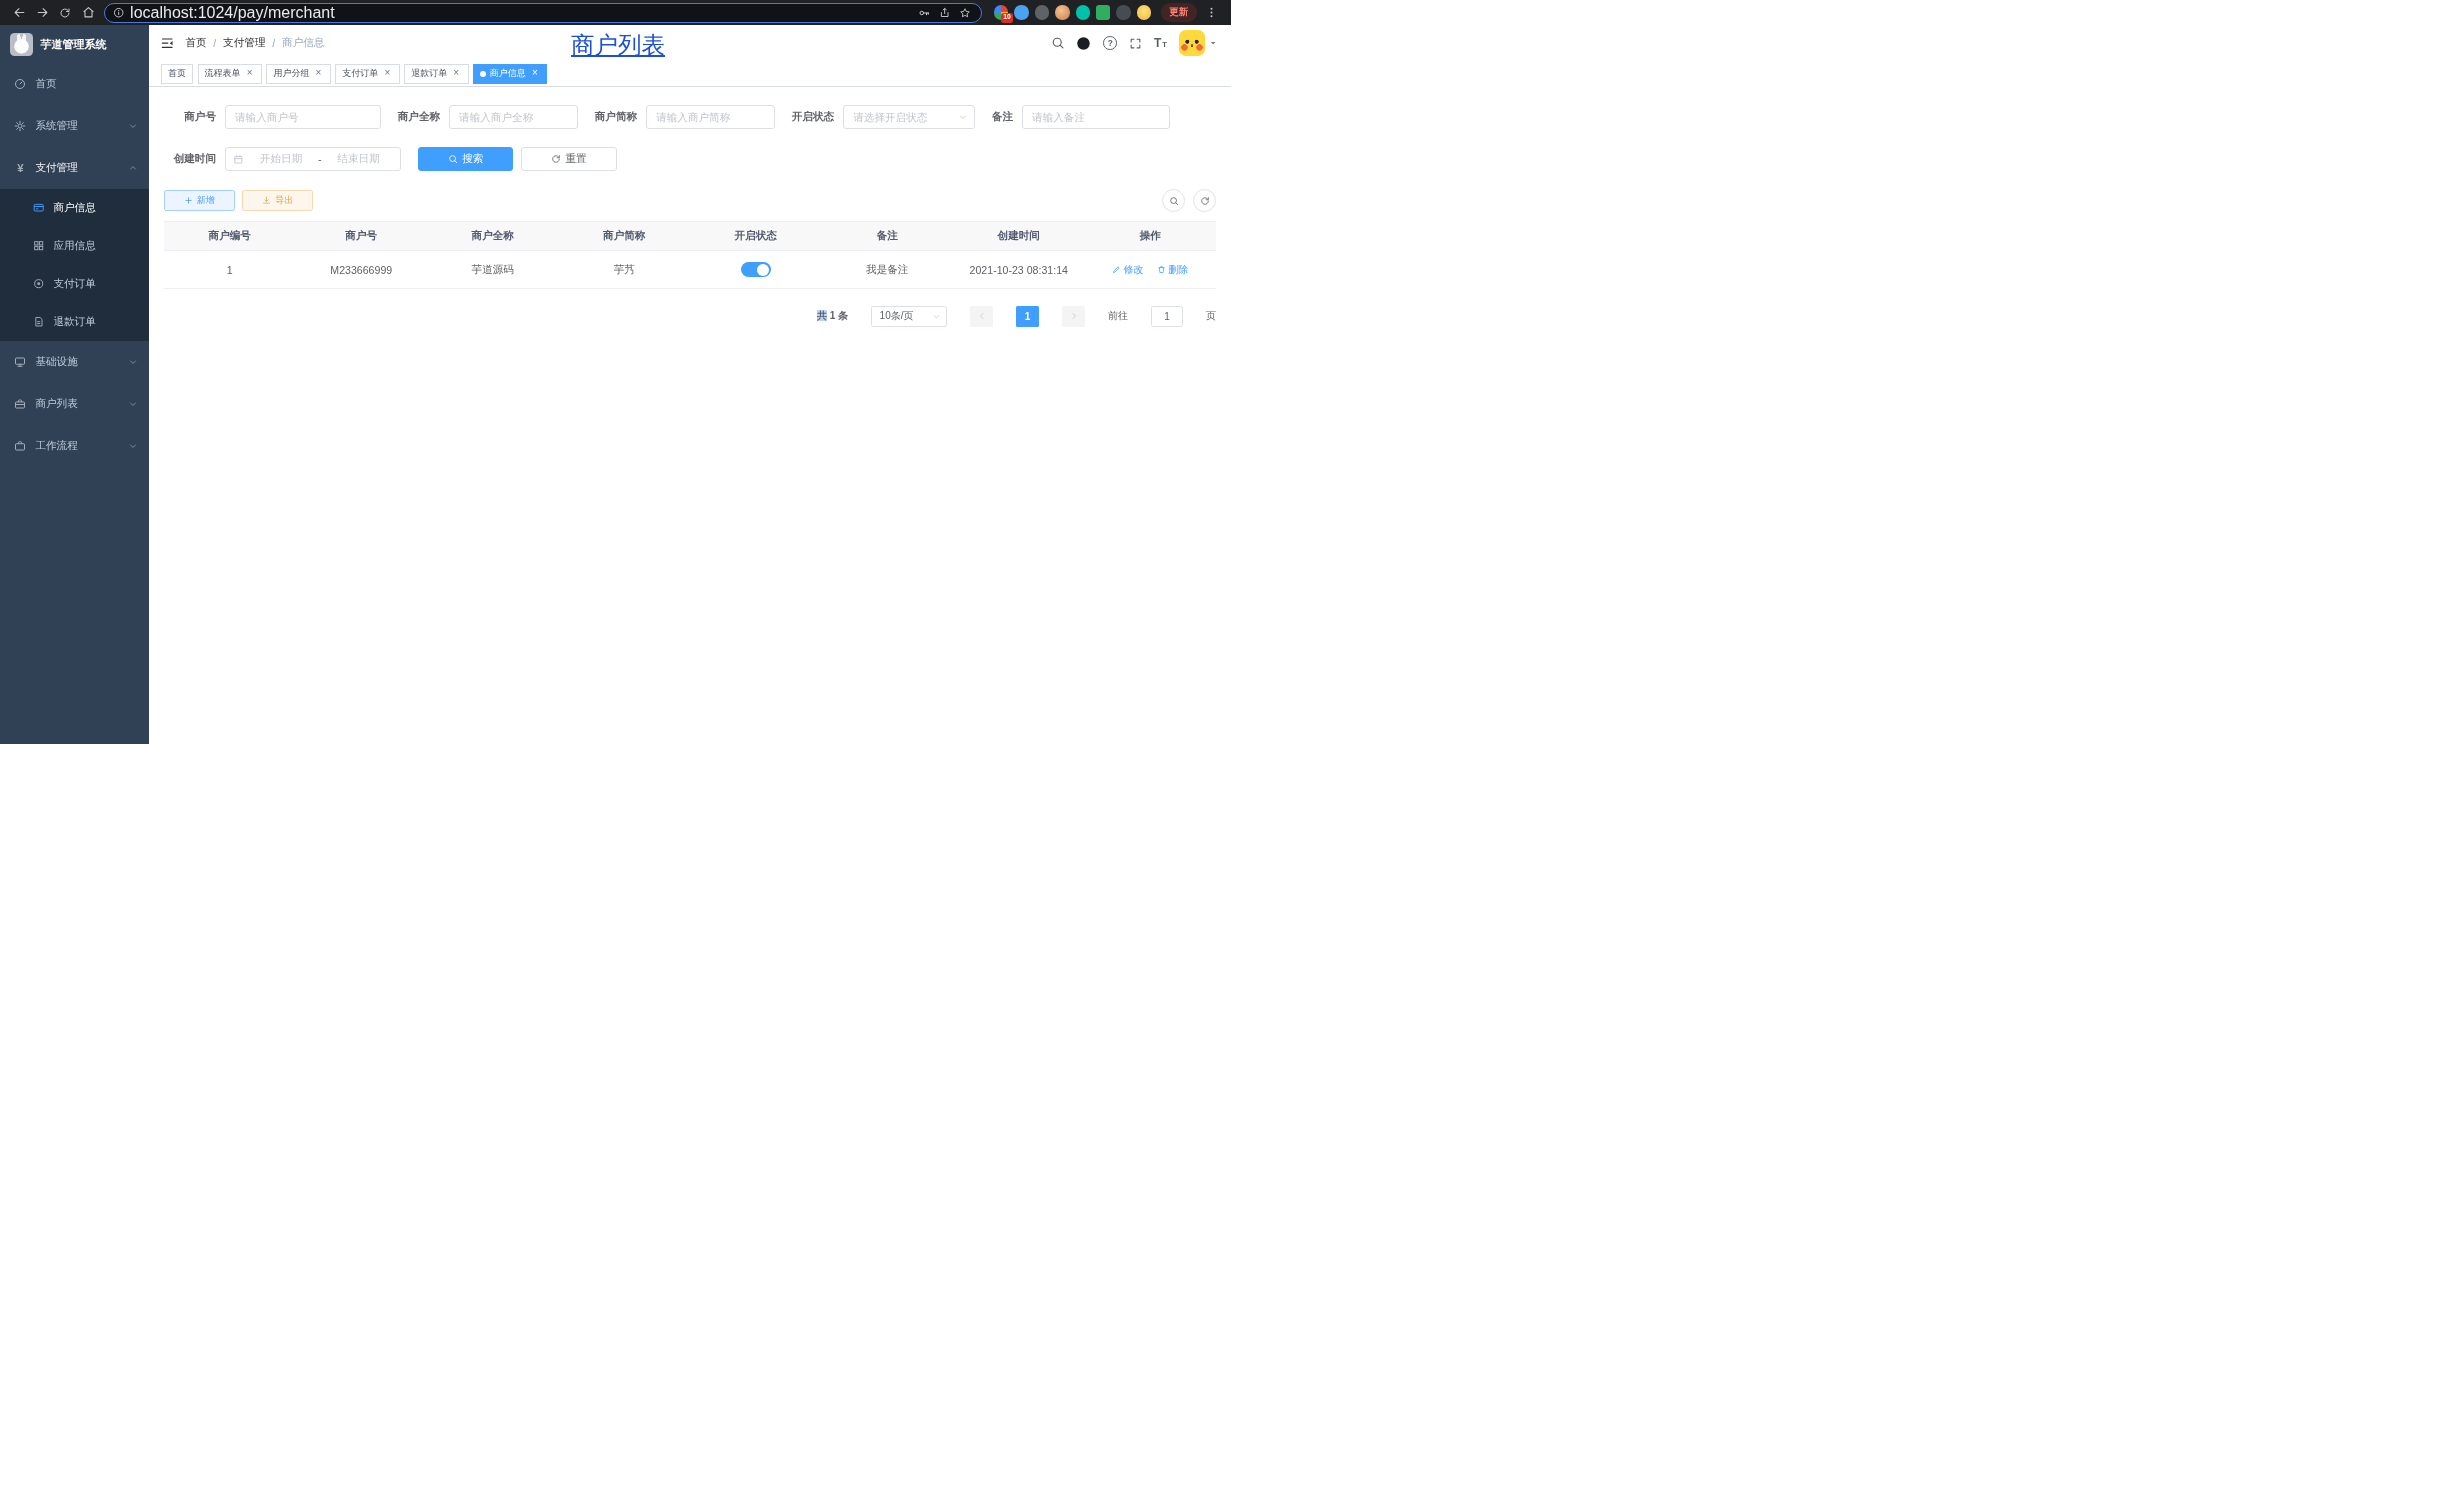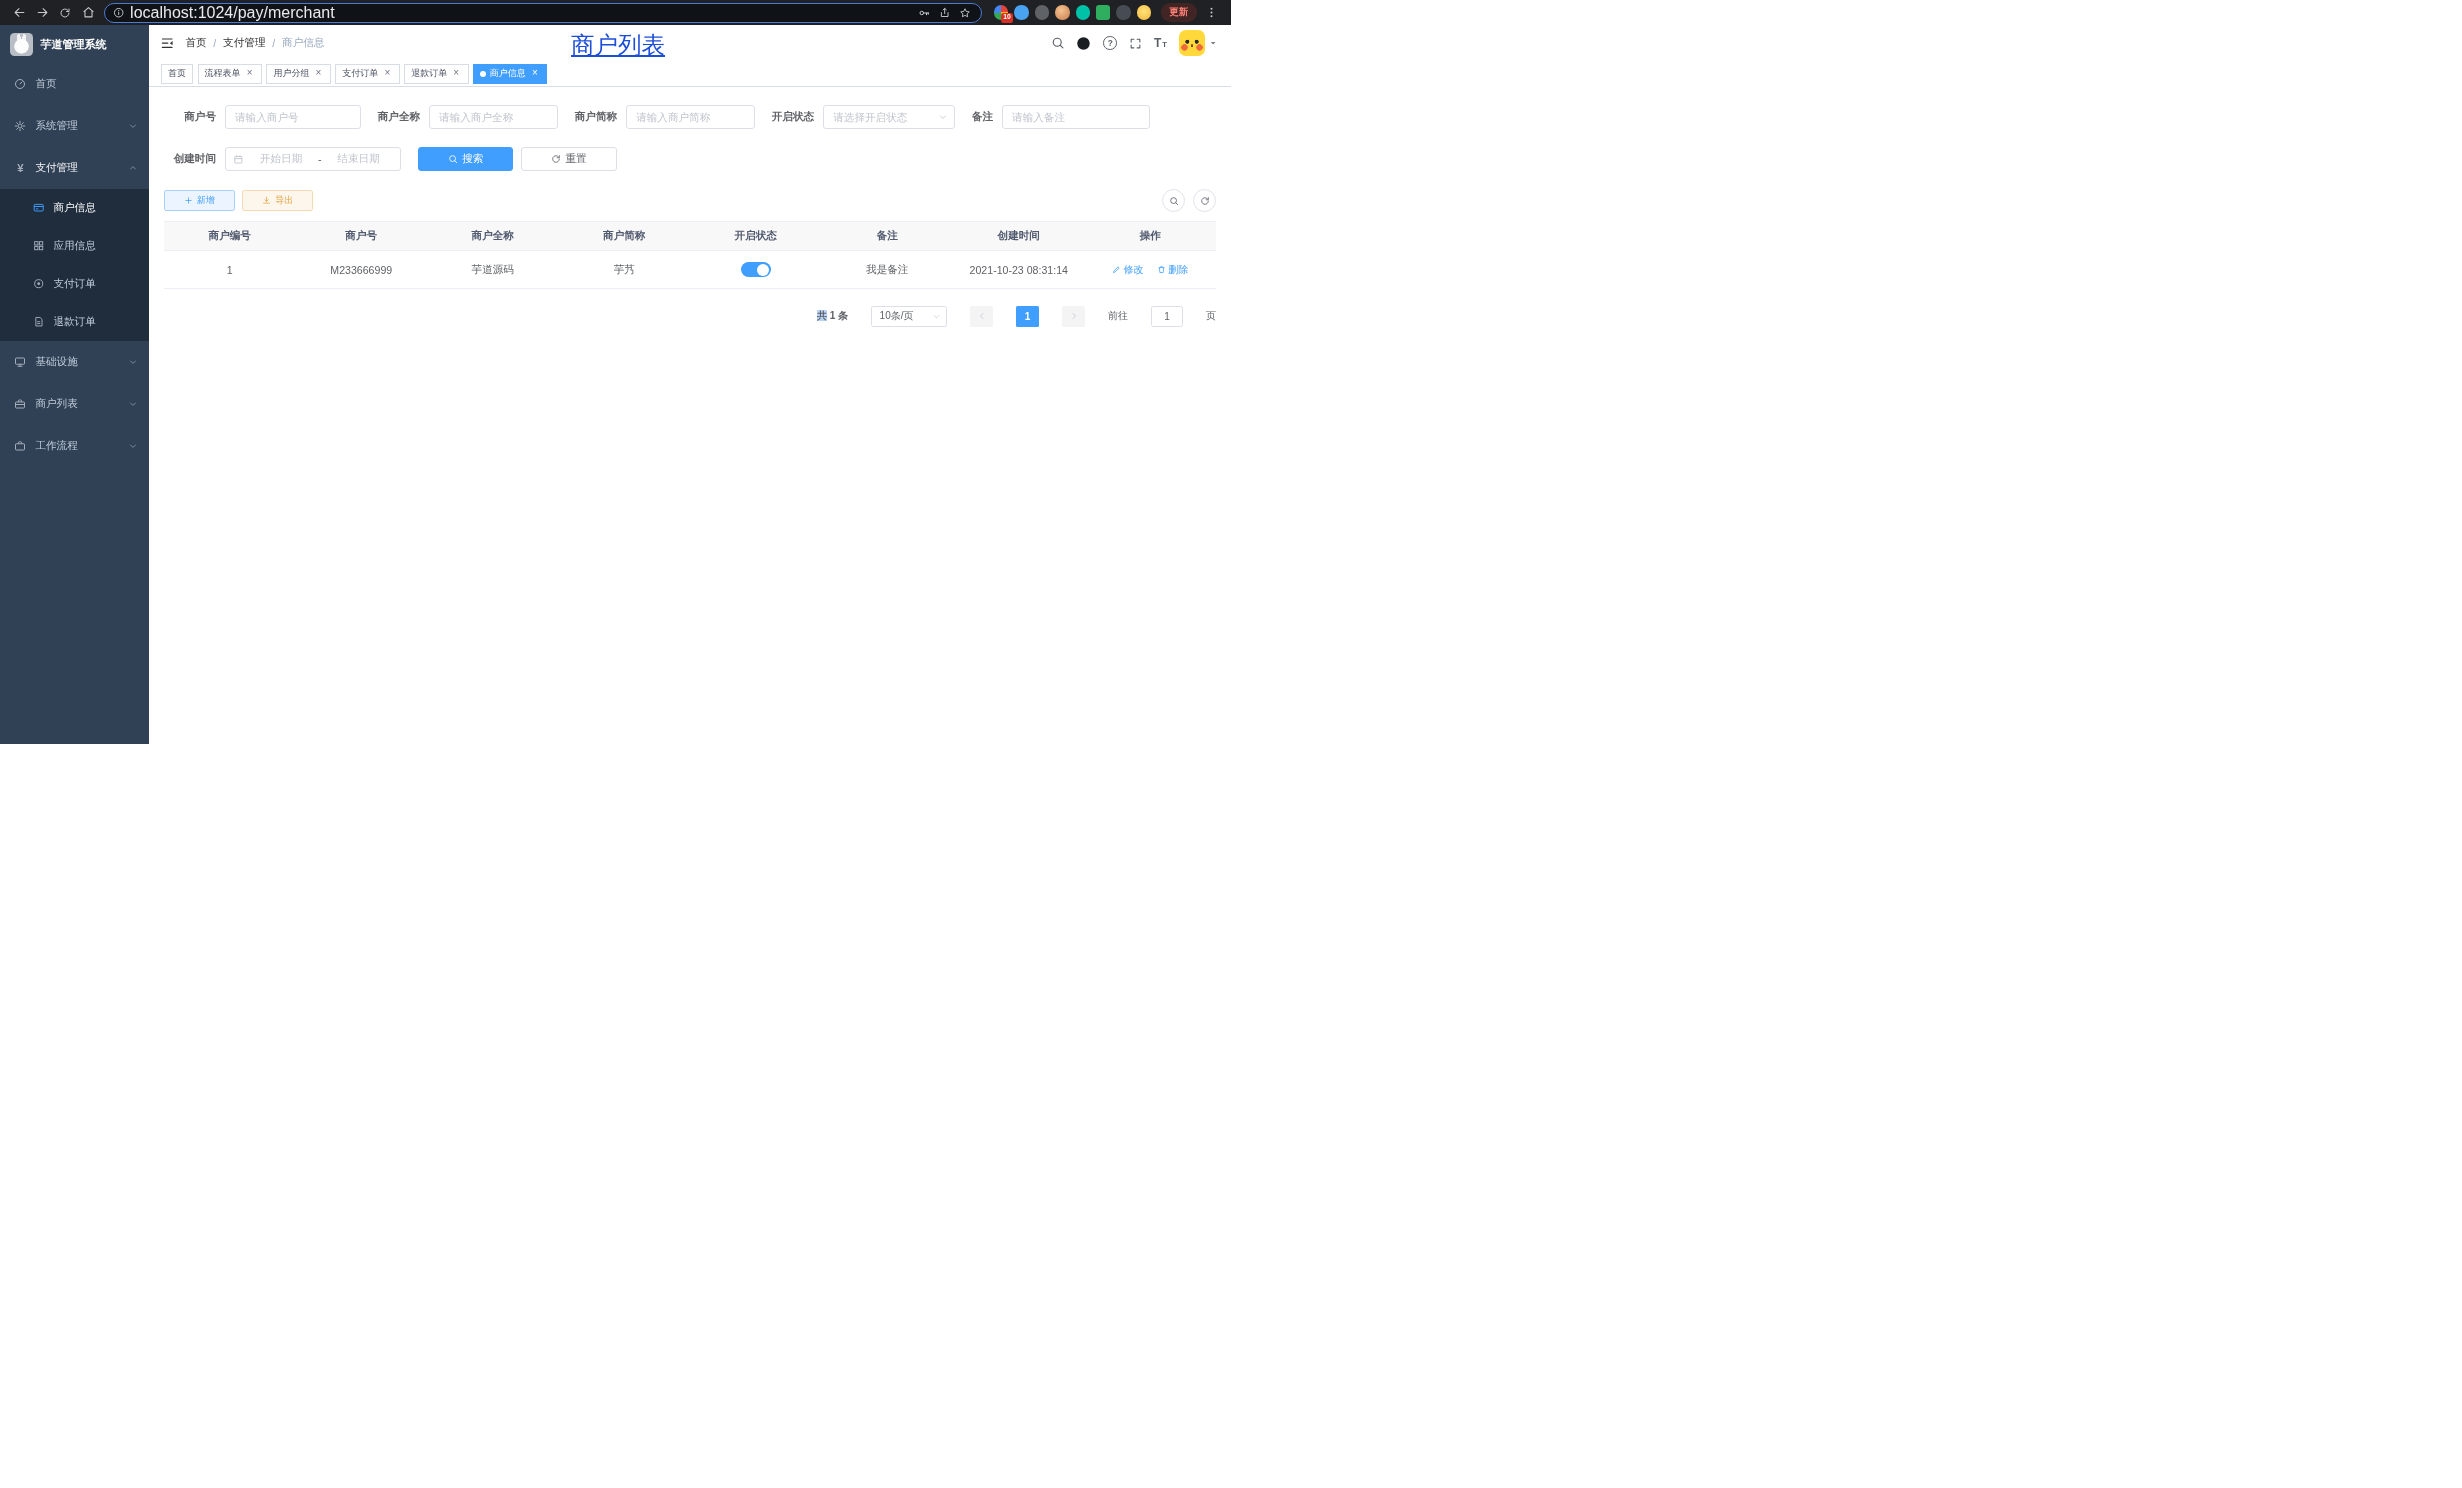--- a/index.html
+++ b/index.html
@@ -99,21 +99,21 @@
 
   
   .content { flex:1; padding:18px 15px 0; overflow:hidden; }
   .form-row { display:flex; align-items:center; margin-bottom:18px; }
   .f-item { display:flex; align-items:center; margin-right:16.7px; }
   .f-label { font-size:10.6px; color:#606266; font-weight:700; padding-right:9px; white-space:nowrap; }
   .f-label.w80 { width:61px; text-align:right; }
   input.text { height:24px; border:0.8px solid #dcdfe6; border-radius:3px; padding:0 9px;
     font-size:10.6px; color:#606266; outline:none; font-family:inherit; }
   input.text::placeholder { color:#c0c4cc; }
-  .w180{width:136px;} .w170{width:129px;} .w185{width:132px;} .w195{width:148px;}
+  .w180{width:156px;} .w170{width:129px;} .w185{width:132px;} .w195{width:148px;}
   .select { position:relative; }
   .select input { padding-right:23px; cursor:pointer; background:#fff; }
   .sel-chev { position:absolute; right:6.8px; top:6.8px; color:#c0c4cc; pointer-events:none; }
   .date-range { width:176px; height:24px; border:0.8px solid #dcdfe6; border-radius:3px;
     display:flex; align-items:center; padding:0 6.8px; font-size:10.6px; color:#c0c4cc; cursor:text; }
   .dr-cal { color:#c0c4cc; margin-right:3px; }
   .dr-ph { flex:1; text-align:center; white-space:nowrap; }
   .dr-sep { color:#606266; padding:0 2.3px; }
   .btn { height:24px; display:inline-flex; align-items:center; gap:4.5px; padding:0 29px;
     border-radius:3px; font-size:10.6px; border:0.8px solid #dcdfe6; background:#fff; color:#606266; cursor:pointer; font-family:inherit; }

